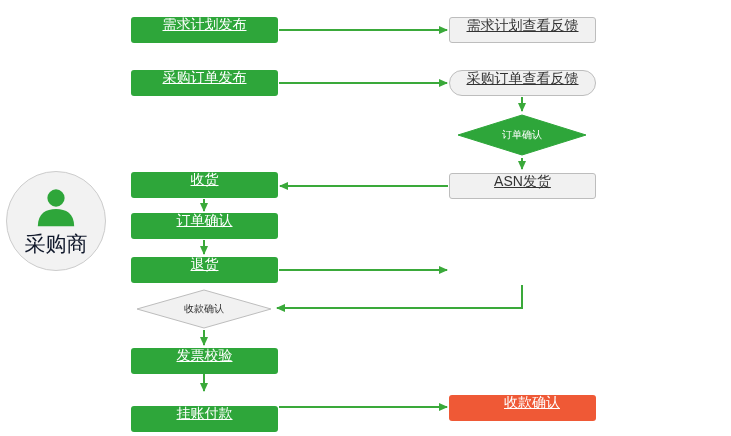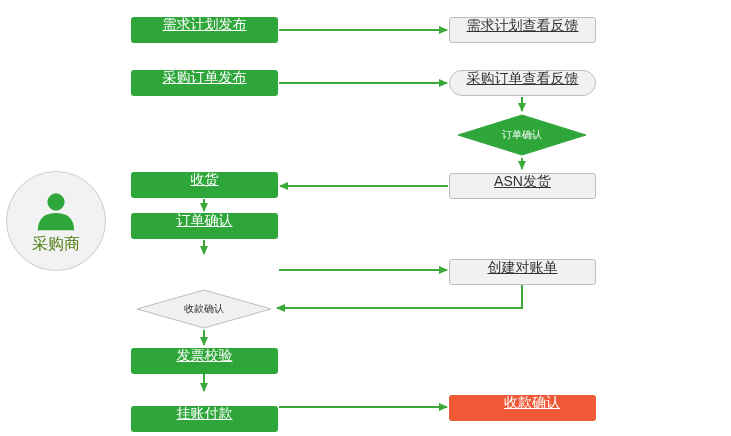--- a/index.html
+++ b/index.html
@@ -34,21 +34,21 @@
   .diamond-green .dlabel{color:#ffffff;}
   .diamond-gray polygon{fill:var(--gray-fill);stroke:var(--gray-border);}
   .diamond-gray .dlabel{color:var(--text-dark);}
 
   .actor{position:absolute;width:100px;height:100px;border-radius:50%;
         background:var(--circle-fill);border:1px solid var(--circle-border);
         display:flex;flex-direction:column;align-items:center;justify-content:center;
         box-sizing:border-box;}
   .actor .aicon{margin-top:4px;}
   .actor .aicon svg{display:block;}
-  .actor .alabel{font-size:16px;color:#4d7c0f;margin-top:2px;}
+  .actor .alabel{font-size:21px;color:#0f172a;margin-top:2px;}
   .actor-buyer{left:6px;top:171px;}
   .actor-supplier{left:625px;top:170px;}
 
   
   #n-demand-plan-publish{left:131px;top:17px;}
   #n-po-publish{left:131px;top:70px;}
   #n-receive-goods{left:131px;top:172px;}
   #n-quality-inspection{left:131px;top:213px;}
   #n-return-goods{left:131px;top:257px;}
   #n-invoice-verify{left:131px;top:348px;}
@@ -102,38 +102,38 @@
   </div>
   <div class="node rect green-box" id="n-po-publish">
     <span>采购订单发布</span>
   </div>
   <div class="node rect green-box" id="n-receive-goods">
     <span>收货</span>
   </div>
   <div class="node rect green-box" id="n-quality-inspection">
     <span>订单确认</span>
   </div>
+  <div class="node rect green-box" id="n-return-goods">
+    <span>退货</span>
+  </div>
   <div class="node rect green-box" id="n-invoice-verify">
     <span>发票校验</span>
   </div>
   <div class="node rect green-box" id="n-booked-payment">
     <span>挂账付款</span>
   </div>
 
   <div class="node rect gray-box" id="n-demand-plan-feedback">
     <span>需求计划查看反馈</span>
   </div>
   <div class="node rect gray-box" id="n-po-feedback">
     <span>采购订单查看反馈</span>
   </div>
   <div class="node rect gray-box" id="n-asn-ship">
     <span>ASN发货</span>
-  </div>
-  <div class="node rect gray-box" id="n-create-statement">
-    <span>创建对账单</span>
   </div>
   <div class="node rect red-box" id="n-payment-confirm">
     <span>收款确认</span>
   </div>
 
   <div class="diamond diamond-green" id="n-order-confirm">
     <svg viewBox="0 0 132 42" preserveAspectRatio="none">
       <polygon points="66,1 130,21 66,41 2,21"></polygon>
     </svg>
     <span class="dlabel">订单确认</span>

